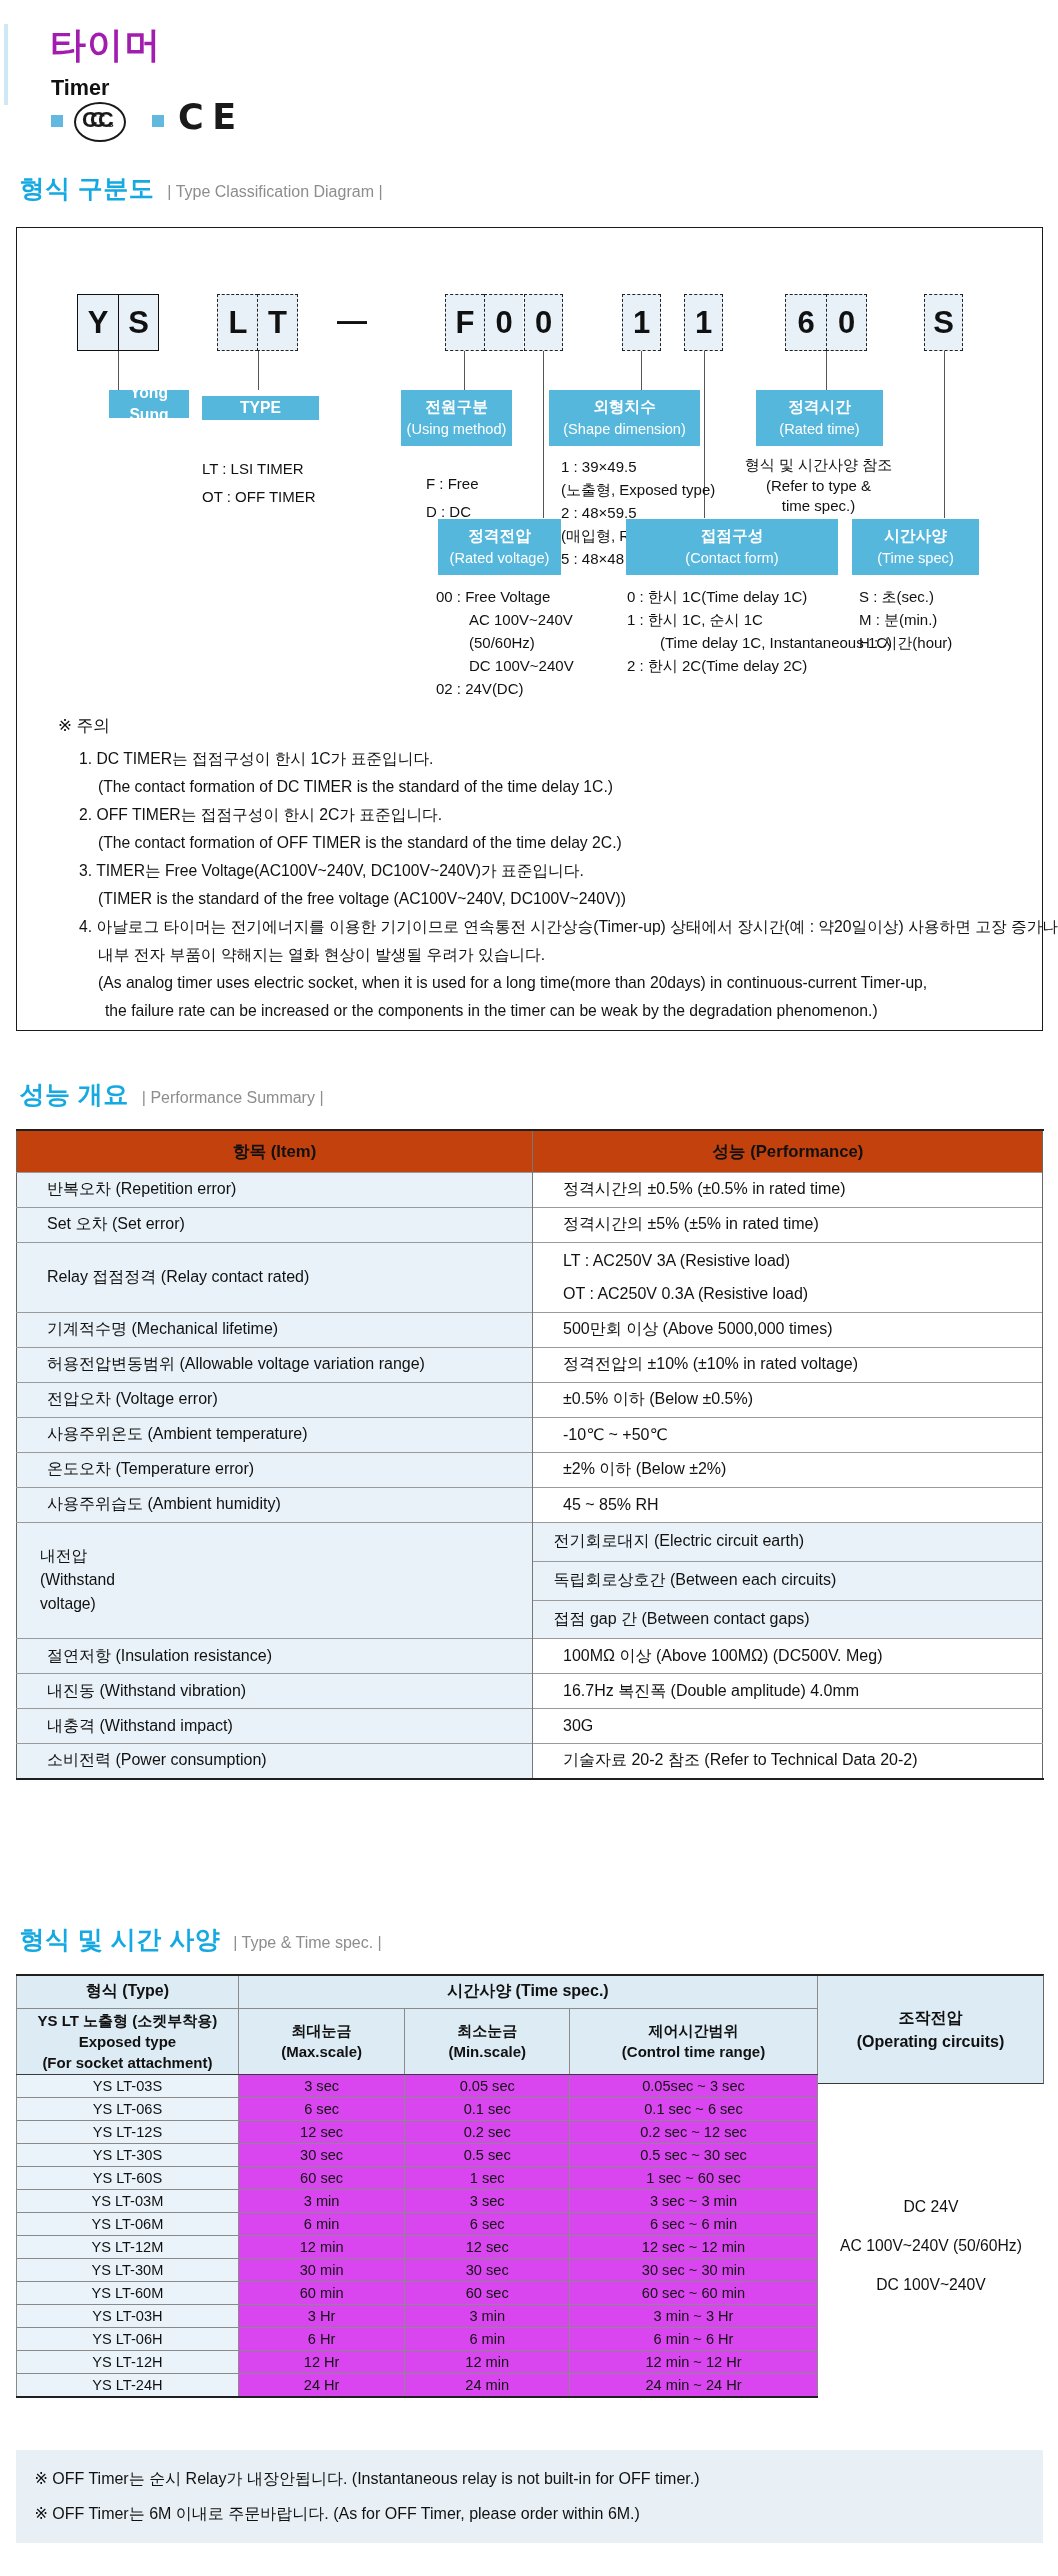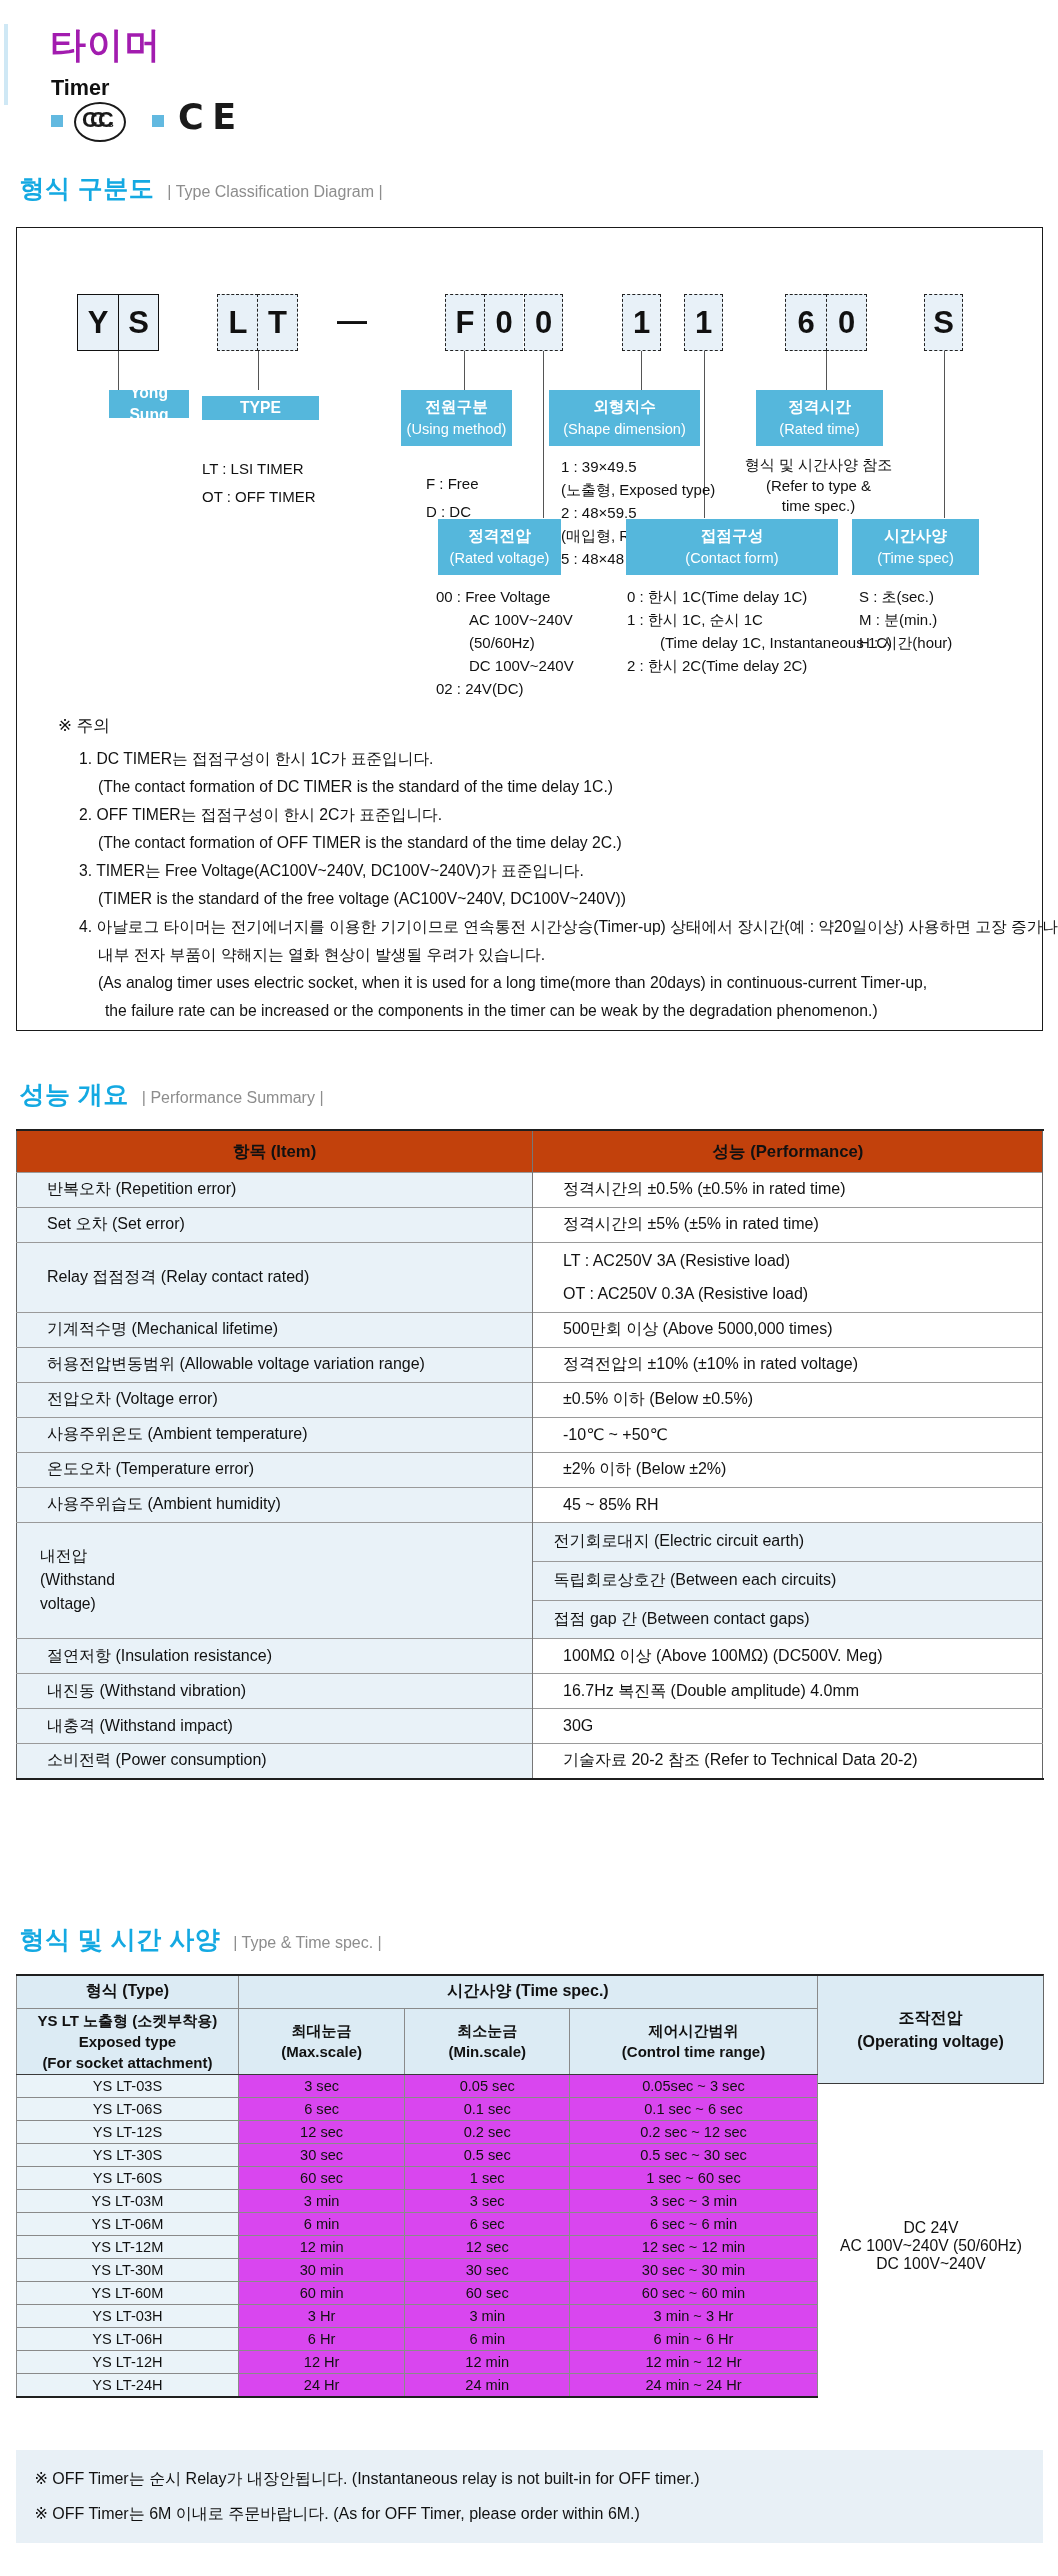--- a/index.html
+++ b/index.html
@@ -73,21 +73,21 @@
   table.tt thead th.pre{white-space:pre-line;line-height:1.42;}
   table.tt thead tr.h2 th{border-bottom:1.6px solid #3a3a3a;}
   table.tt tbody tr{height:23px;}
   table.tt td.ttype{background:#eaf3f9;font-size:14.6px;text-align:center;}
   table.tt td.tnum{background:#d946ef;font-size:14.6px;text-align:center;}
   .vhead{position:absolute;left:818px;top:1974px;width:226px;height:110px;background:#dcebf4;box-sizing:border-box;
          border-top:2.7px solid #1f1f1f;border-right:0.5px solid #666;border-bottom:1.6px solid #3a3a3a;
          display:flex;flex-direction:column;align-items:center;justify-content:center;
          font-size:16px;font-weight:600;white-space:pre-line;text-align:center;line-height:1.45;}
   .vdata{position:absolute;left:818px;top:2084px;width:226px;height:324px;background:#fff;
-         display:flex;flex-direction:column;align-items:center;justify-content:center;gap:0;font-size:15.7px;}
+         display:flex;flex-direction:column;align-items:center;justify-content:center;gap:21px;font-size:15.7px;}
 
   
   .fnotes{position:absolute;left:16px;top:2450px;width:1027px;height:93px;background:#e8f0f6;box-sizing:border-box;
           display:flex;flex-direction:column;justify-content:center;gap:14px;padding-left:18.4px;}
   .fnotes .dl{font-size:16px;color:#111;white-space:nowrap;}
 </style>
 </head>
 <body>
 
 <div class="page">
@@ -433,21 +433,21 @@
         <tr>
         <td class="ttype">YS LT-24H</td>
         <td class="tnum">24 Hr</td>
         <td class="tnum">24 min</td>
         <td class="tnum">24 min ~ 24 Hr</td>
       </tr>
       </tbody>
   </table>
 
   <div class="vhead">조작전압
-(Operating voltage)</div>
+(Operating circuits)</div>
   <div class="vdata">
     <div>DC 24V</div>
     <div>AC 100V~240V (50/60Hz)</div>
     <div>DC 100V~240V</div>
   </div>
 
   <div class="fnotes">
 
   <div class="dl">※ OFF Timer는 순시 Relay가 내장안됩니다. (Instantaneous relay is not built-in for OFF timer.)</div>
       <div class="dl">※ OFF Timer는 6M 이내로 주문바랍니다. (As for OFF Timer, please order within 6M.)</div>

